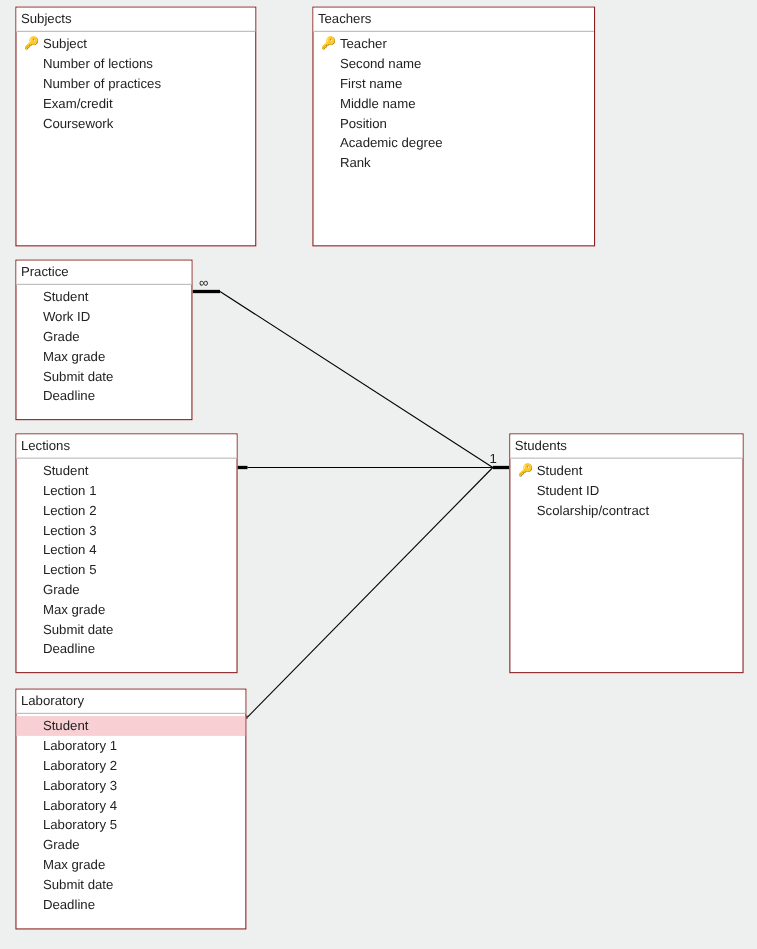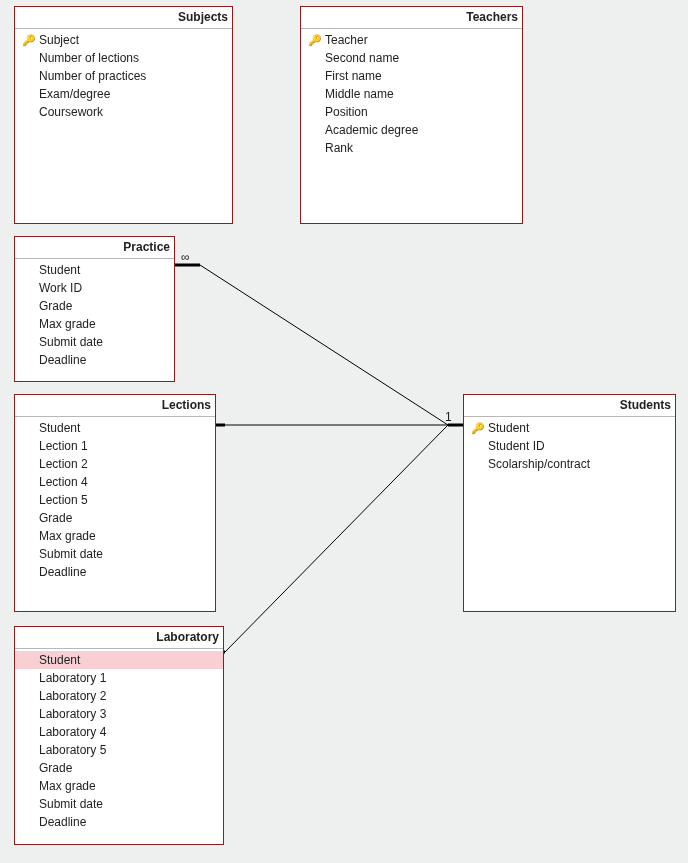--- a/index.html
+++ b/index.html
@@ -24,25 +24,25 @@
     width: 688px; height: 863px;
     pointer-events: none;
   }
   .entity {
     position: absolute;
     background: #ffffff;
     border: 1px solid #8a1e1e;
     box-shadow: 0 0 0 0 rgba(0,0,0,0);
   }
   .entity-title {
-    text-align: right;
+    text-align: left;
     padding: 3px 4px 4px 4px;
     border-bottom: 1px solid #b8b8b8;
     background: #fff;
-    font-weight: 700;
+    font-weight: 400;
   }
   .entity-body {
     padding: 2px 0 6px 0;
   }
   .field-row {
     display: flex;
     align-items: center;
     padding: 1px 6px 1px 6px;
     height: 18px;
     line-height: 16px;
@@ -105,30 +105,30 @@
         <div class="field-row">
           <span class="pk"></span>
           <span class="label">Number of lections</span>
         </div>
         <div class="field-row">
           <span class="pk"></span>
           <span class="label">Number of practices</span>
         </div>
         <div class="field-row">
           <span class="pk"></span>
-          <span class="label">Exam/degree</span>
+          <span class="label">Exam/credit</span>
         </div>
         <div class="field-row">
           <span class="pk"></span>
           <span class="label">Coursework</span>
         </div>
       </div>
 </div>
 
-<div class="entity" style="left:300px; top:6px; width:223px; height:218px;">
+<div class="entity" style="left:284px; top:6px; width:257px; height:218px;">
   <div class="entity-title">Teachers</div>
   <div class="entity-body">
         <div class="field-row">
           <span class="pk"><span class="key-glyph">🔑</span></span>
           <span class="label">Teacher</span>
         </div>
         <div class="field-row">
           <span class="pk"></span>
           <span class="label">Second name</span>
         </div>
@@ -195,20 +195,24 @@
         <div class="field-row">
           <span class="pk"></span>
           <span class="label">Lection 1</span>
         </div>
         <div class="field-row">
           <span class="pk"></span>
           <span class="label">Lection 2</span>
         </div>
         <div class="field-row">
           <span class="pk"></span>
+          <span class="label">Lection 3</span>
+        </div>
+        <div class="field-row">
+          <span class="pk"></span>
           <span class="label">Lection 4</span>
         </div>
         <div class="field-row">
           <span class="pk"></span>
           <span class="label">Lection 5</span>
         </div>
         <div class="field-row">
           <span class="pk"></span>
           <span class="label">Grade</span>
         </div>

